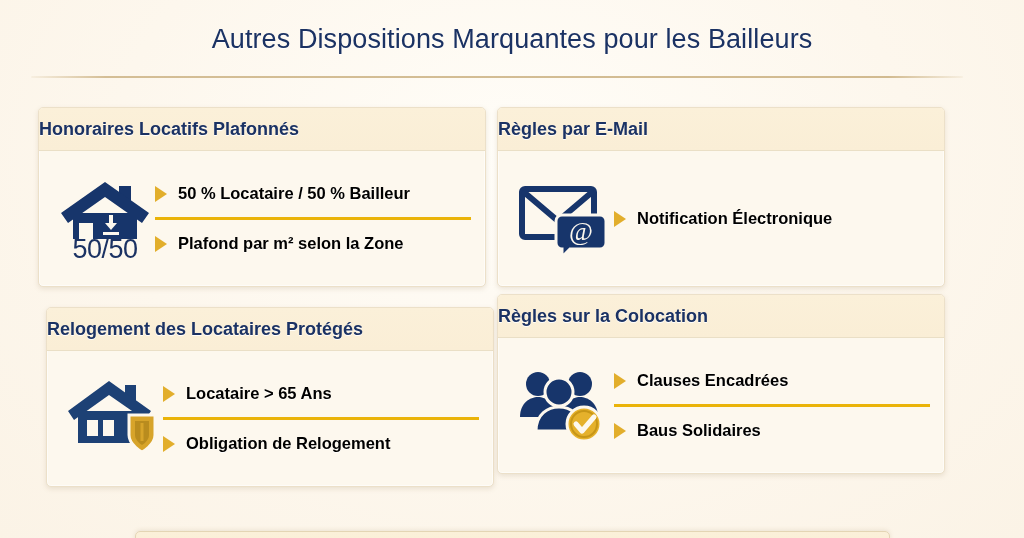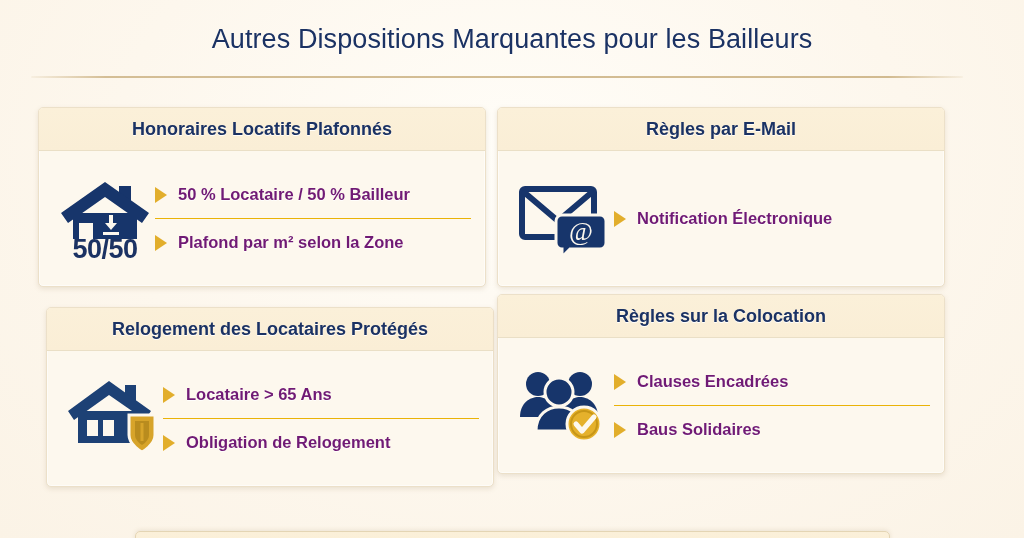--- a/index.html
+++ b/index.html
@@ -63,21 +63,20 @@
     box-shadow: 0 2px 5px rgba(150,128,88,0.18),
                 0 0 0 1px rgba(255,255,255,0.6) inset;
     overflow: hidden;
   }
   .card-header {
     height: 42px;
     background: linear-gradient(to bottom, #fbf0d9 0%, #faeed6 100%);
     border-bottom: 1px solid #eadfc6;
     display: flex;
     align-items: center;
-    justify-content: center;
   }
   .card-title {
     font-size: 18px;
     font-weight: bold;
     color: #1b3263;
     white-space: nowrap;
     text-shadow: 0 1px 0 rgba(255,255,255,0.9);
   }
   .card-body {
     position: relative;
@@ -106,48 +105,48 @@
     justify-content: center;
     margin-left: 2px;
   }
   .row {
     display: flex;
     align-items: center;
     height: 47px;
     gap: 11px;
   }
   .row + .row {
-    border-top: 1px solid #eab308;
+    border-top: 3px solid #eab308;
   }
   .bullet {
     width: 0;
     height: 0;
     min-width: 0;
     border-top: 8px solid transparent;
     border-bottom: 8px solid transparent;
     border-left: 12px solid #e2ae2b;
     flex: 0 0 auto;
   }
   .row-text {
     font-size: 16.5px;
     font-weight: bold;
-    color: #701a75;
+    color: #000000;
     white-space: nowrap;
     text-shadow: 0 1px 0 rgba(255,255,255,0.8);
   }
 
   
   .icon-caption {
     position: absolute;
     bottom: 2px;
     left: 0;
     width: 100%;
     text-align: center;
     font-size: 27px;
-    font-weight: bold;
+    font-weight: normal;
     color: #1b3263;
     letter-spacing: -0.5px;
   }
 
   
   .card-partial {
     position: absolute;
     left: 135px;
     top: 531px;
     width: 753px;

